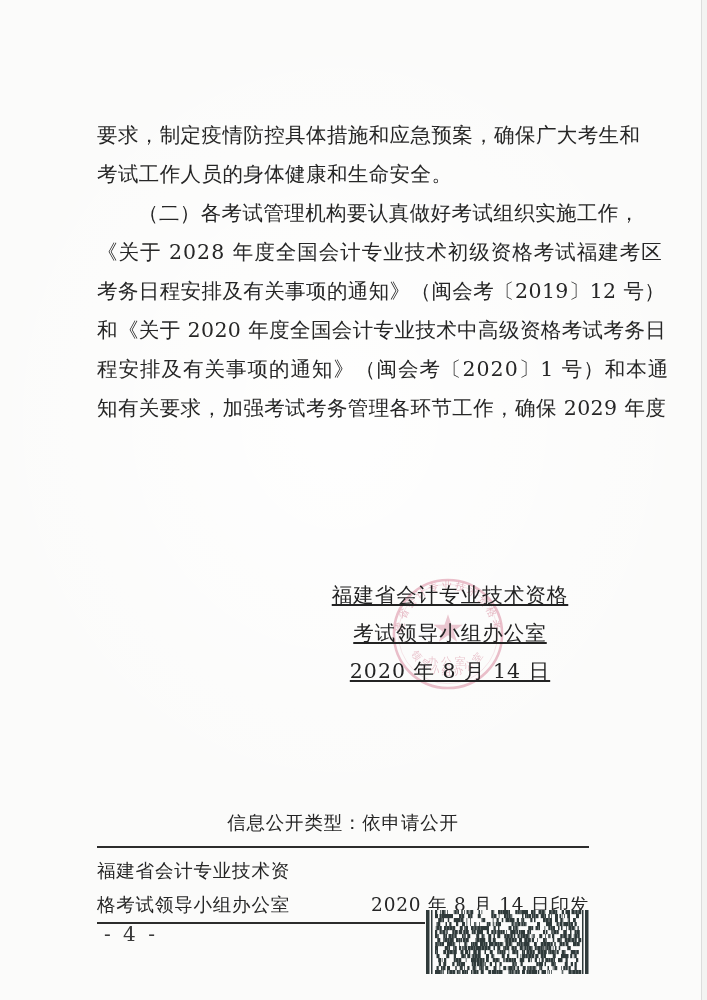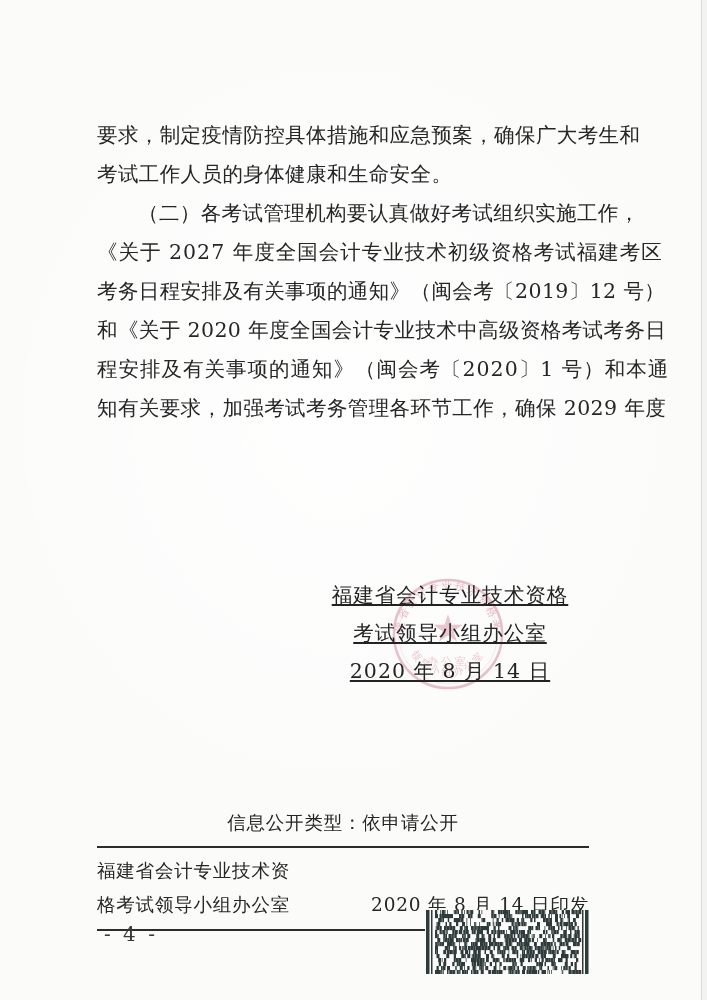--- a/index.html
+++ b/index.html
@@ -114,21 +114,20 @@
     border-top: 2.2px solid #2c2c2c;
     margin: 0;
   }
   .rule.thin {
     border-top-width: 2px;
   }
   #foot-cols {
     display: flex;
     align-items: flex-start;
     padding-top: 6px;
-    padding-bottom: 7px;
   }
   #foot-issuer {
     width: 300px;
   }
   #foot-date {
     padding-top: 34px;
     font-size: 18.5px;
     line-height: 34px;
     letter-spacing: 0.8px;
     white-space: pre;
@@ -165,21 +164,21 @@
 <div id="page">
 
   <div id="scan-tone"></div>
   <div id="scan-edge-gutter"></div>
   <div id="scan-edge-right"></div>
 
   <div class="body-block">
     <div class="line">要求，制定疫情防控具体措施和应急预案，确保广大考生和</div>
     <div class="line">考试工作人员的身体健康和生命安全。</div>
     <div class="line indent-2">（二）各考试管理机构要认真做好考试组织实施工作，</div>
-    <div class="line wide">《关于 2027 年度全国会计专业技术初级资格考试福建考区</div>
+    <div class="line wide">《关于 2028 年度全国会计专业技术初级资格考试福建考区</div>
     <div class="line">考务日程安排及有关事项的通知》（闽会考〔2019〕12 号）</div>
     <div class="line">和《关于 2020 年度全国会计专业技术中高级资格考试考务日</div>
     <div class="line wide">程安排及有关事项的通知》（闽会考〔2020〕1 号）和本通</div>
     <div class="line">知有关要求，加强考试考务管理各环节工作，确保 2029 年度</div>
   </div>
 
   <svg id="seal" viewBox="0 0 120 120">
     <defs>
       <path id="sealArcTop" d="M 14,60 A 46,46 0 0 1 106,60"></path>
       <path id="sealArcBot" d="M 18,60 A 42,42 0 0 0 102,60"></path>

